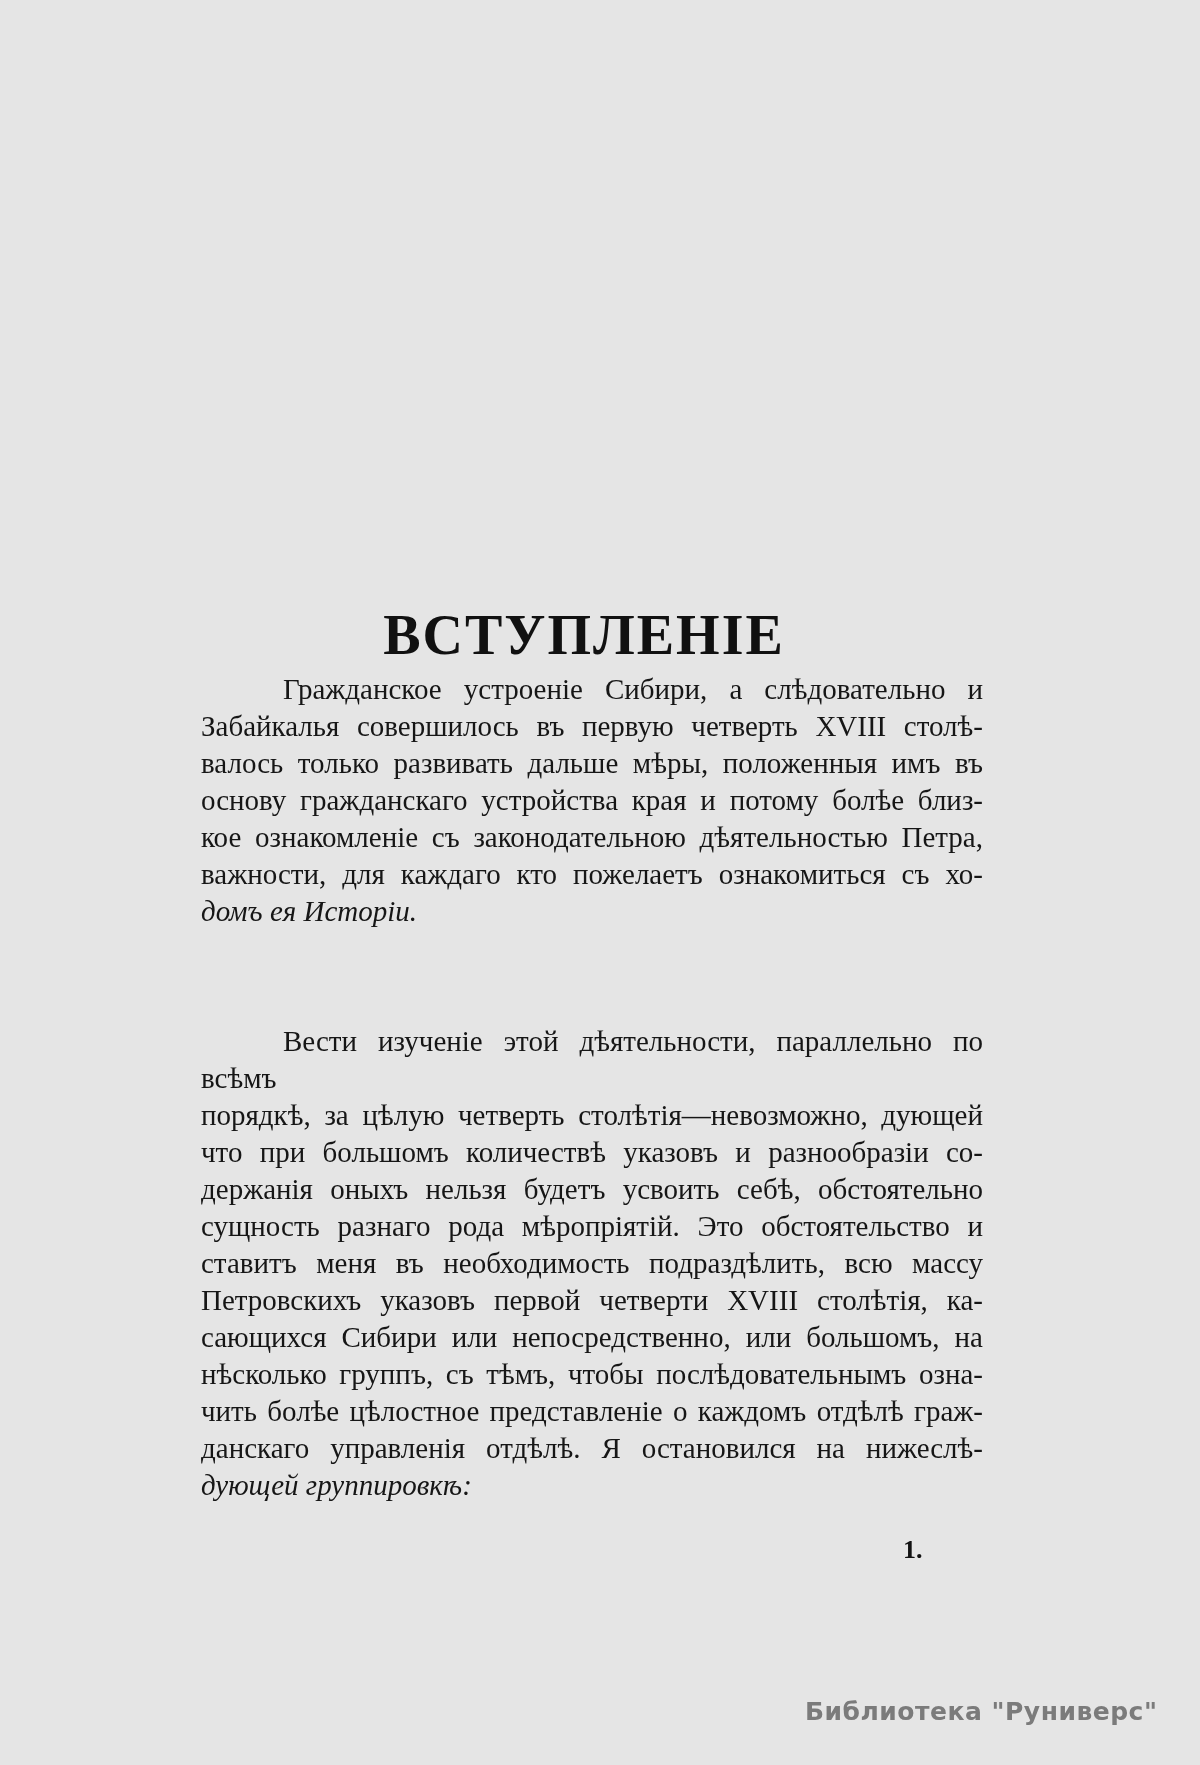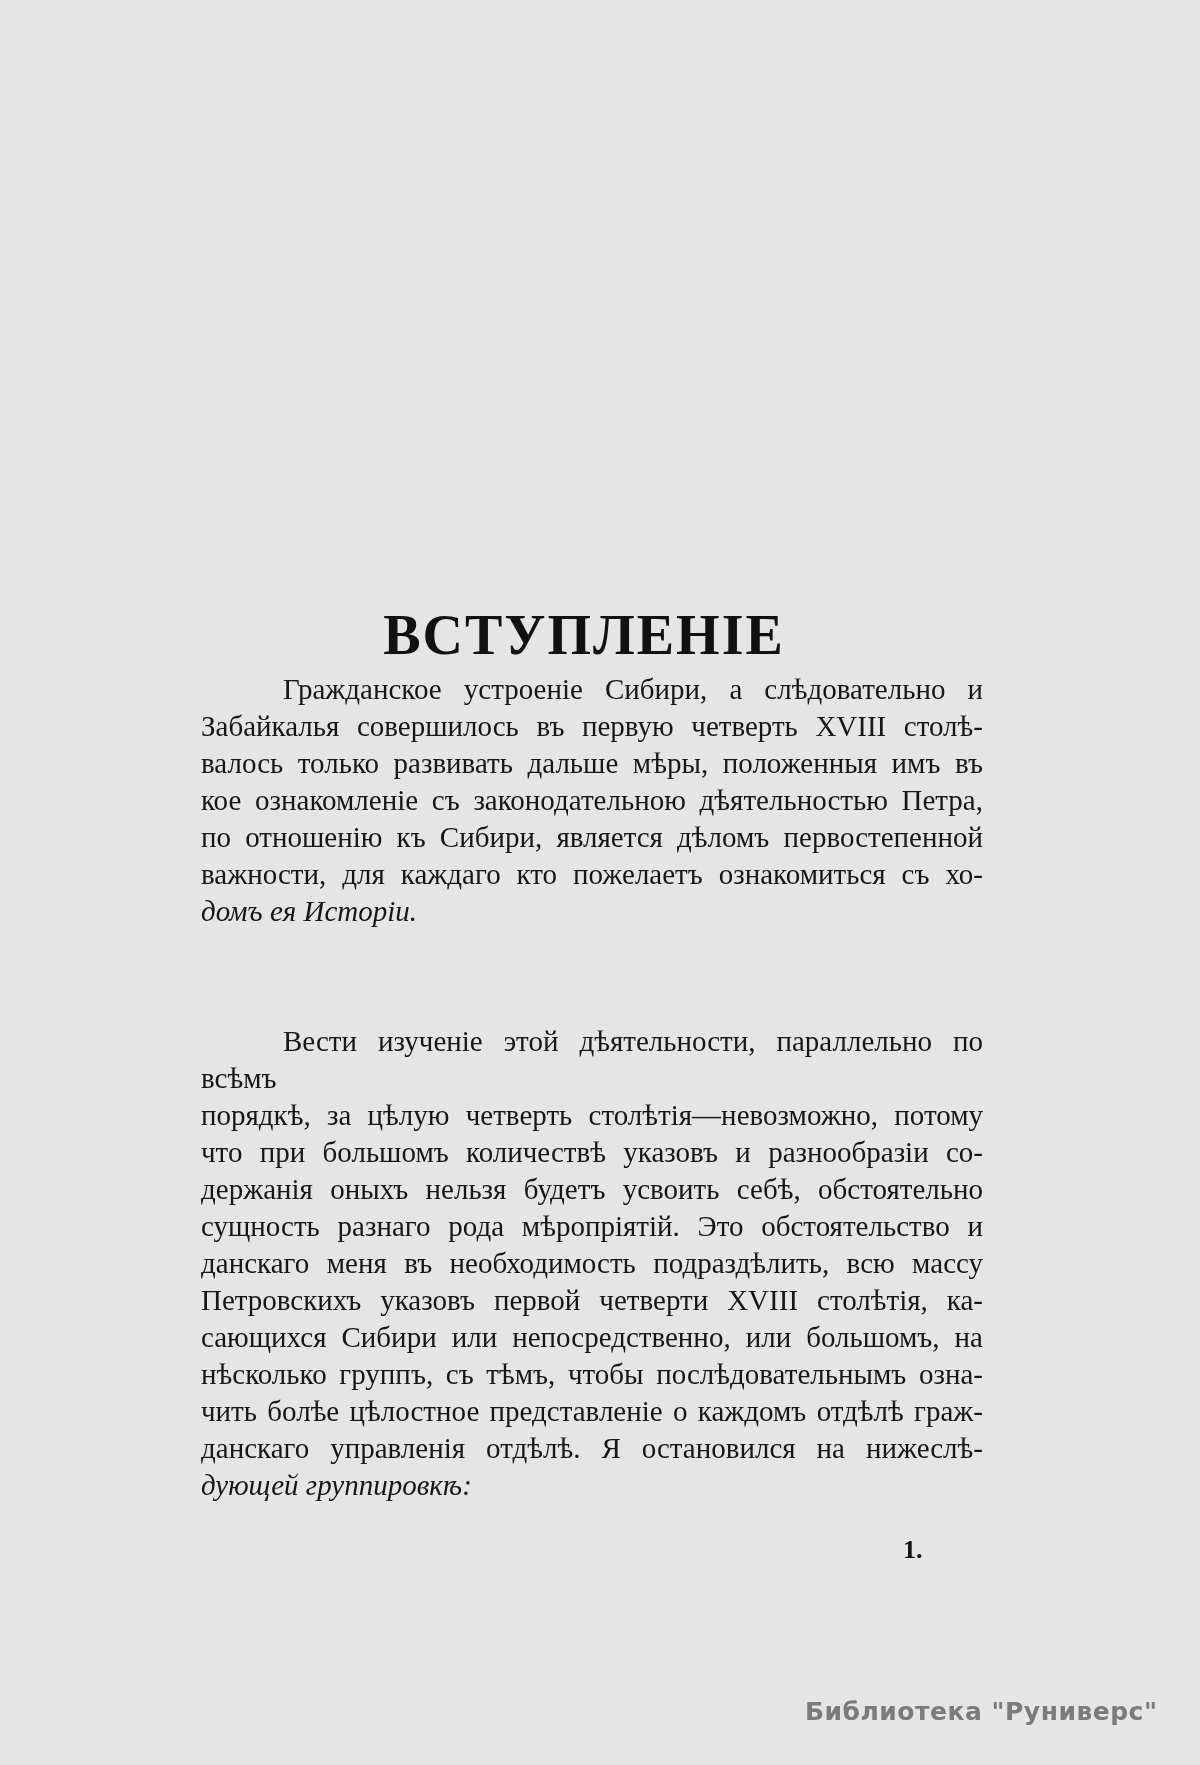--- a/index.html
+++ b/index.html
@@ -64,33 +64,33 @@
 <body>
 
 <div class="page">
 
   <h1 class="doc-title">ВСТУПЛЕНІЕ</h1>
 
   <div class="para" id="para-1">
     <div class="line indent">Гражданское устроеніе Сибири, а слѣдовательно и</div>
     <div class="line">Забайкалья совершилось въ первую четверть XVIII столѣ-</div>
     <div class="line">валось только развивать дальше мѣры, положенныя имъ въ</div>
+    <div class="line">основу гражданскаго устройства края и потому болѣе близ-</div>
     <div class="line">кое ознакомленіе съ законодательною дѣятельностью Петра,</div>
-    <div class="line">по отношенію къ Сибири, является дѣломъ первостепенной</div>
     <div class="line">важности, для каждаго кто пожелаетъ ознакомиться съ хо-</div>
     <div class="line endline">домъ ея Исторіи.</div>
   </div>
 
   <div class="para" id="para-2">
     <div class="line indent">Вести изученіе этой дѣятельности, параллельно по всѣмъ</div>
-    <div class="line">порядкѣ, за цѣлую четверть столѣтія—невозможно, потому</div>
+    <div class="line">порядкѣ, за цѣлую четверть столѣтія—невозможно, дующей</div>
     <div class="line">что при большомъ количествѣ указовъ и разнообразіи со-</div>
     <div class="line">держанія оныхъ нельзя будетъ усвоить себѣ, обстоятельно</div>
     <div class="line">сущность разнаго рода мѣропріятій. Это обстоятельство и</div>
-    <div class="line">данскаго меня въ необходимость подраздѣлить, всю массу</div>
+    <div class="line">ставитъ меня въ необходимость подраздѣлить, всю массу</div>
     <div class="line">Петровскихъ указовъ первой четверти XVIII столѣтія, ка-</div>
     <div class="line">сающихся Сибири или непосредственно, или большомъ, на</div>
     <div class="line">нѣсколько группъ, съ тѣмъ, чтобы послѣдовательнымъ озна-</div>
     <div class="line">чить болѣе цѣлостное представленіе о каждомъ отдѣлѣ граж-</div>
     <div class="line">данскаго управленія отдѣлѣ. Я остановился на нижеслѣ-</div>
     <div class="line endline">дующей группировкѣ:</div>
   </div>
 
   <div class="page-number">1.</div>
 

